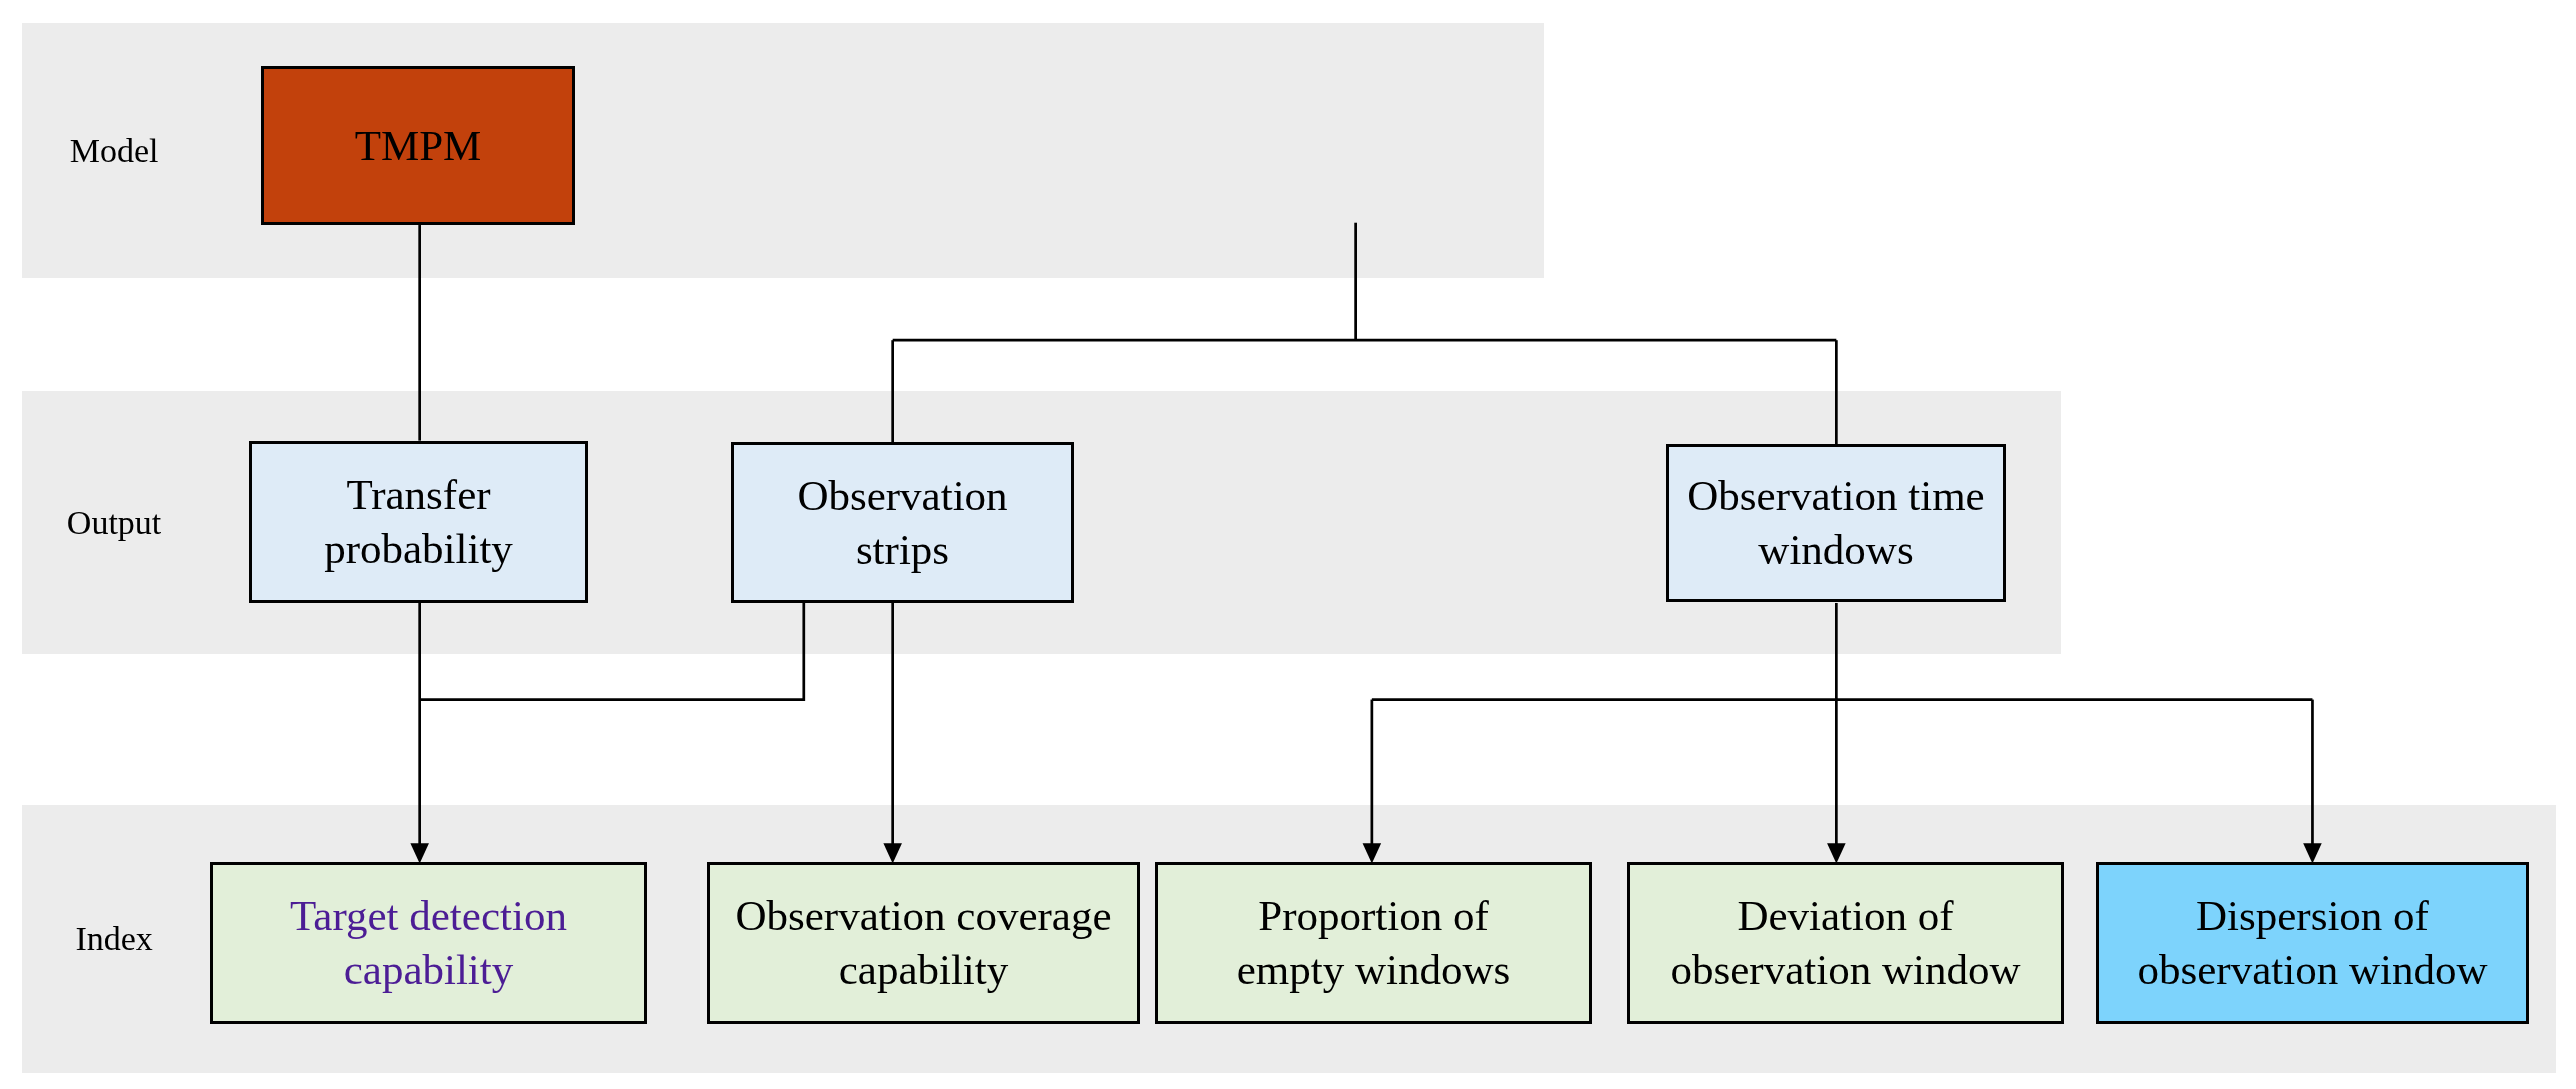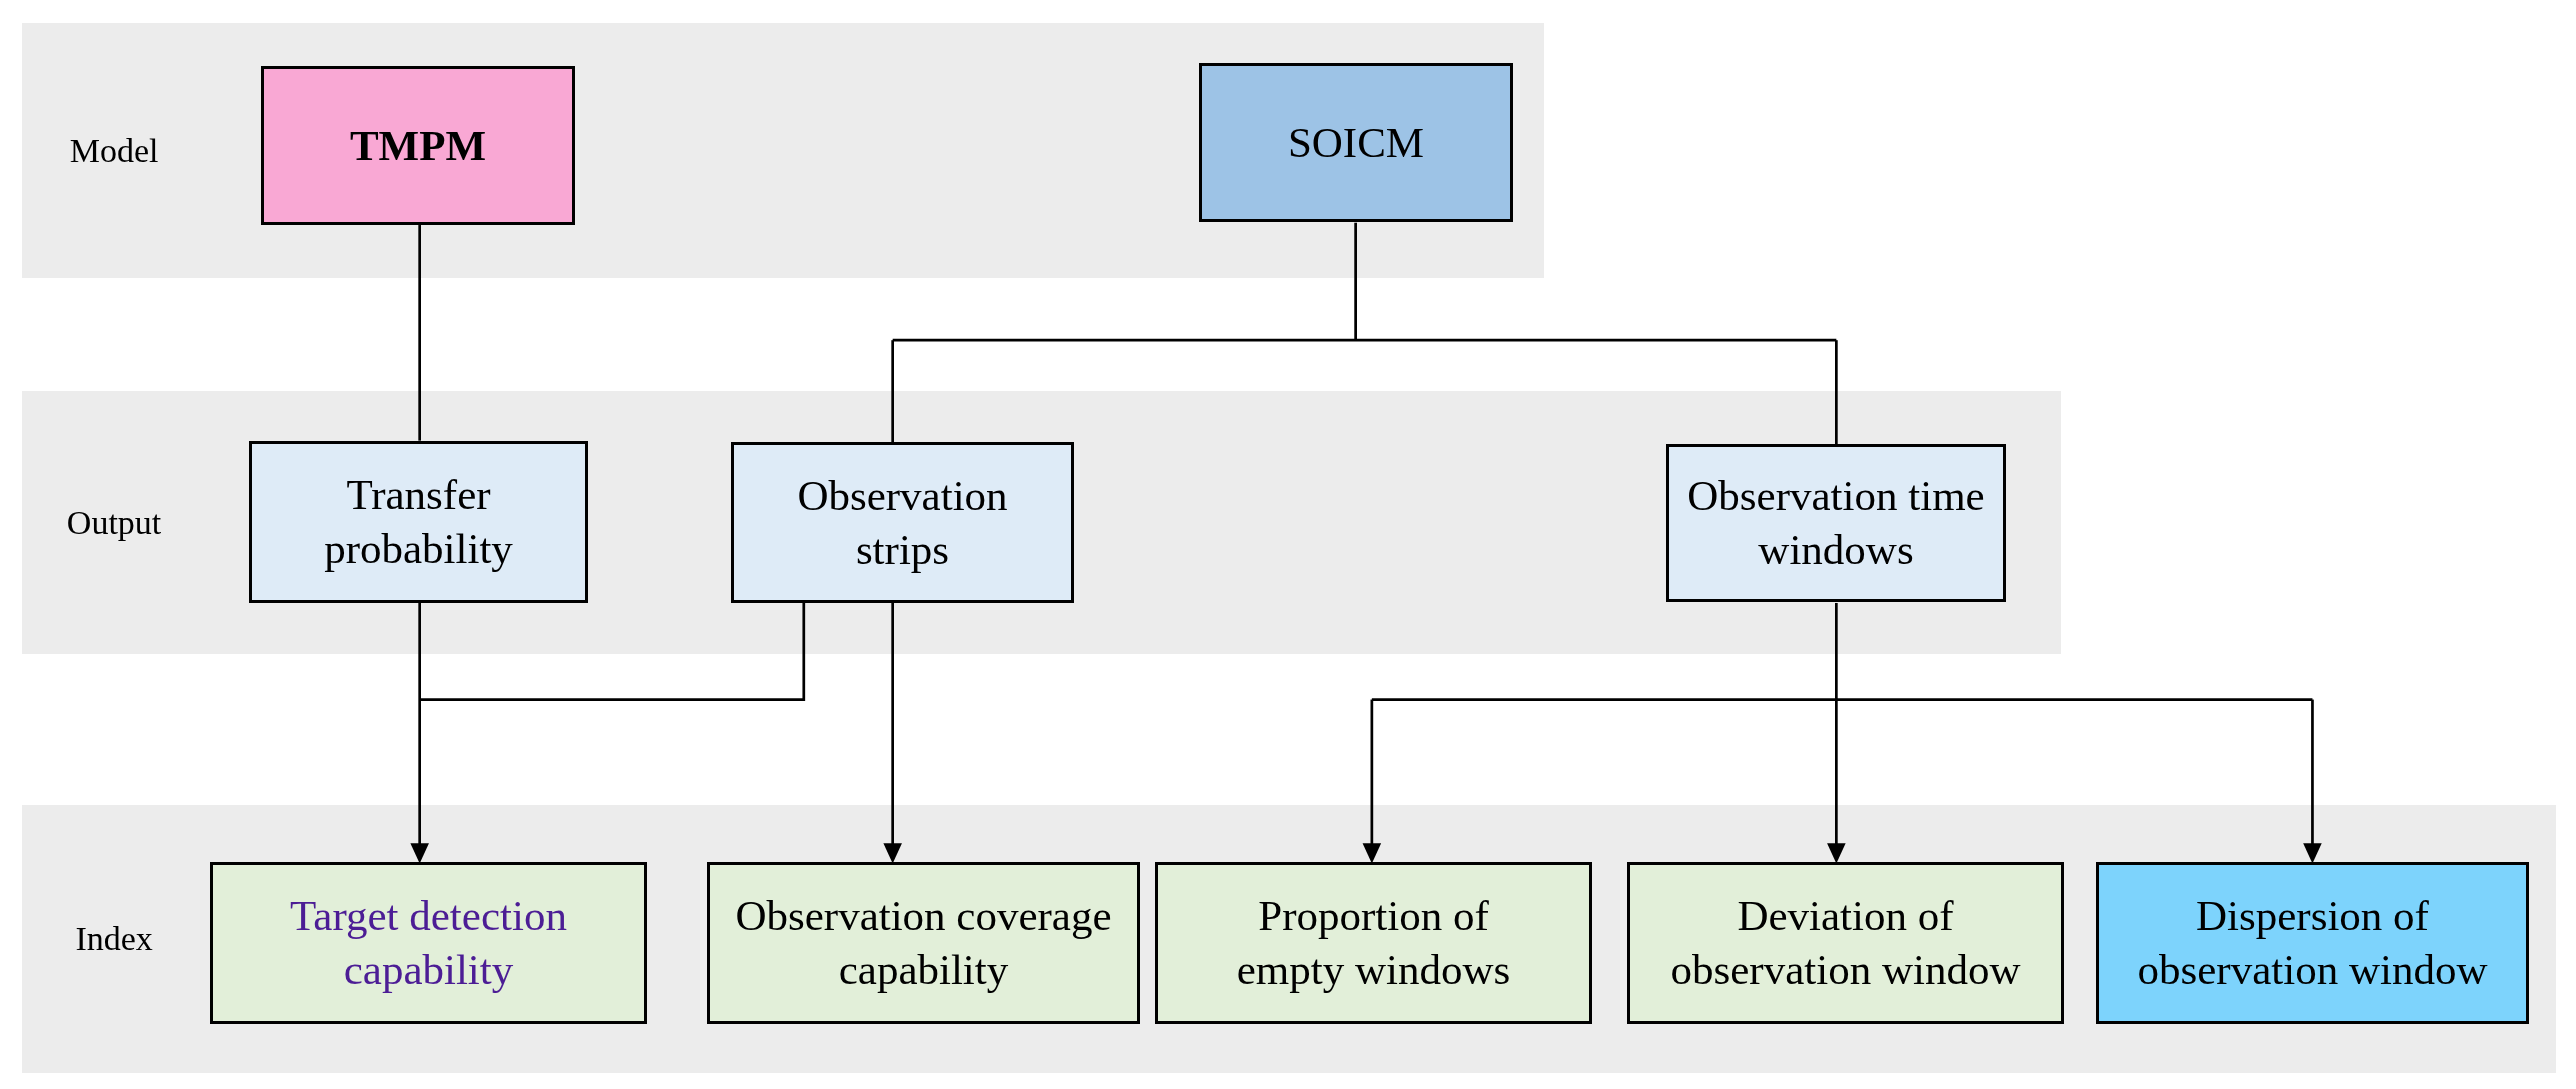--- a/index.html
+++ b/index.html
@@ -92,22 +92,21 @@
     </g>
     <g style="fill: rgb(0, 0, 0);">
       <polygon points="531,1091 555,1091 543,1117"></polygon>
       <polygon points="1143,1091 1167,1091 1155,1117"></polygon>
       <polygon points="1763,1091 1787,1091 1775,1117"></polygon>
       <polygon points="2364,1091 2388,1091 2376,1117"></polygon>
       <polygon points="2980,1091 3004,1091 2992,1117"></polygon>
     </g>
   </svg>
 
-  <div class="node n-tmpm" style="background-color: #f9a8d4; border-color: rgb(0, 0, 0); color: rgb(0, 0, 0); font-weight: bold;">TMPM</div>
-  <div class="node n-soicm" style="background-color: rgb(157, 195, 230); border-color: rgb(0, 0, 0); color: rgb(0, 0, 0);">SOICM</div>
+  <div class="node n-tmpm" style="background-color: #c2410c; border-color: rgb(0, 0, 0); color: rgb(0, 0, 0);">TMPM</div>
 
   <div class="node n-transfer" style="background-color: rgb(222, 235, 247); border-color: rgb(0, 0, 0); color: rgb(0, 0, 0);">Transfer
 probability</div>
   <div class="node n-strips" style="background-color: rgb(222, 235, 247); border-color: rgb(0, 0, 0); color: rgb(0, 0, 0);">Observation
 strips</div>
   <div class="node n-timewin" style="background-color: rgb(222, 235, 247); border-color: rgb(0, 0, 0); color: rgb(0, 0, 0);">Observation time
 windows</div>
 
   <div class="node n-target" style="background-color: rgb(226, 239, 217); border-color: rgb(0, 0, 0); color: #4c1d95;">Target detection
 capability</div>

